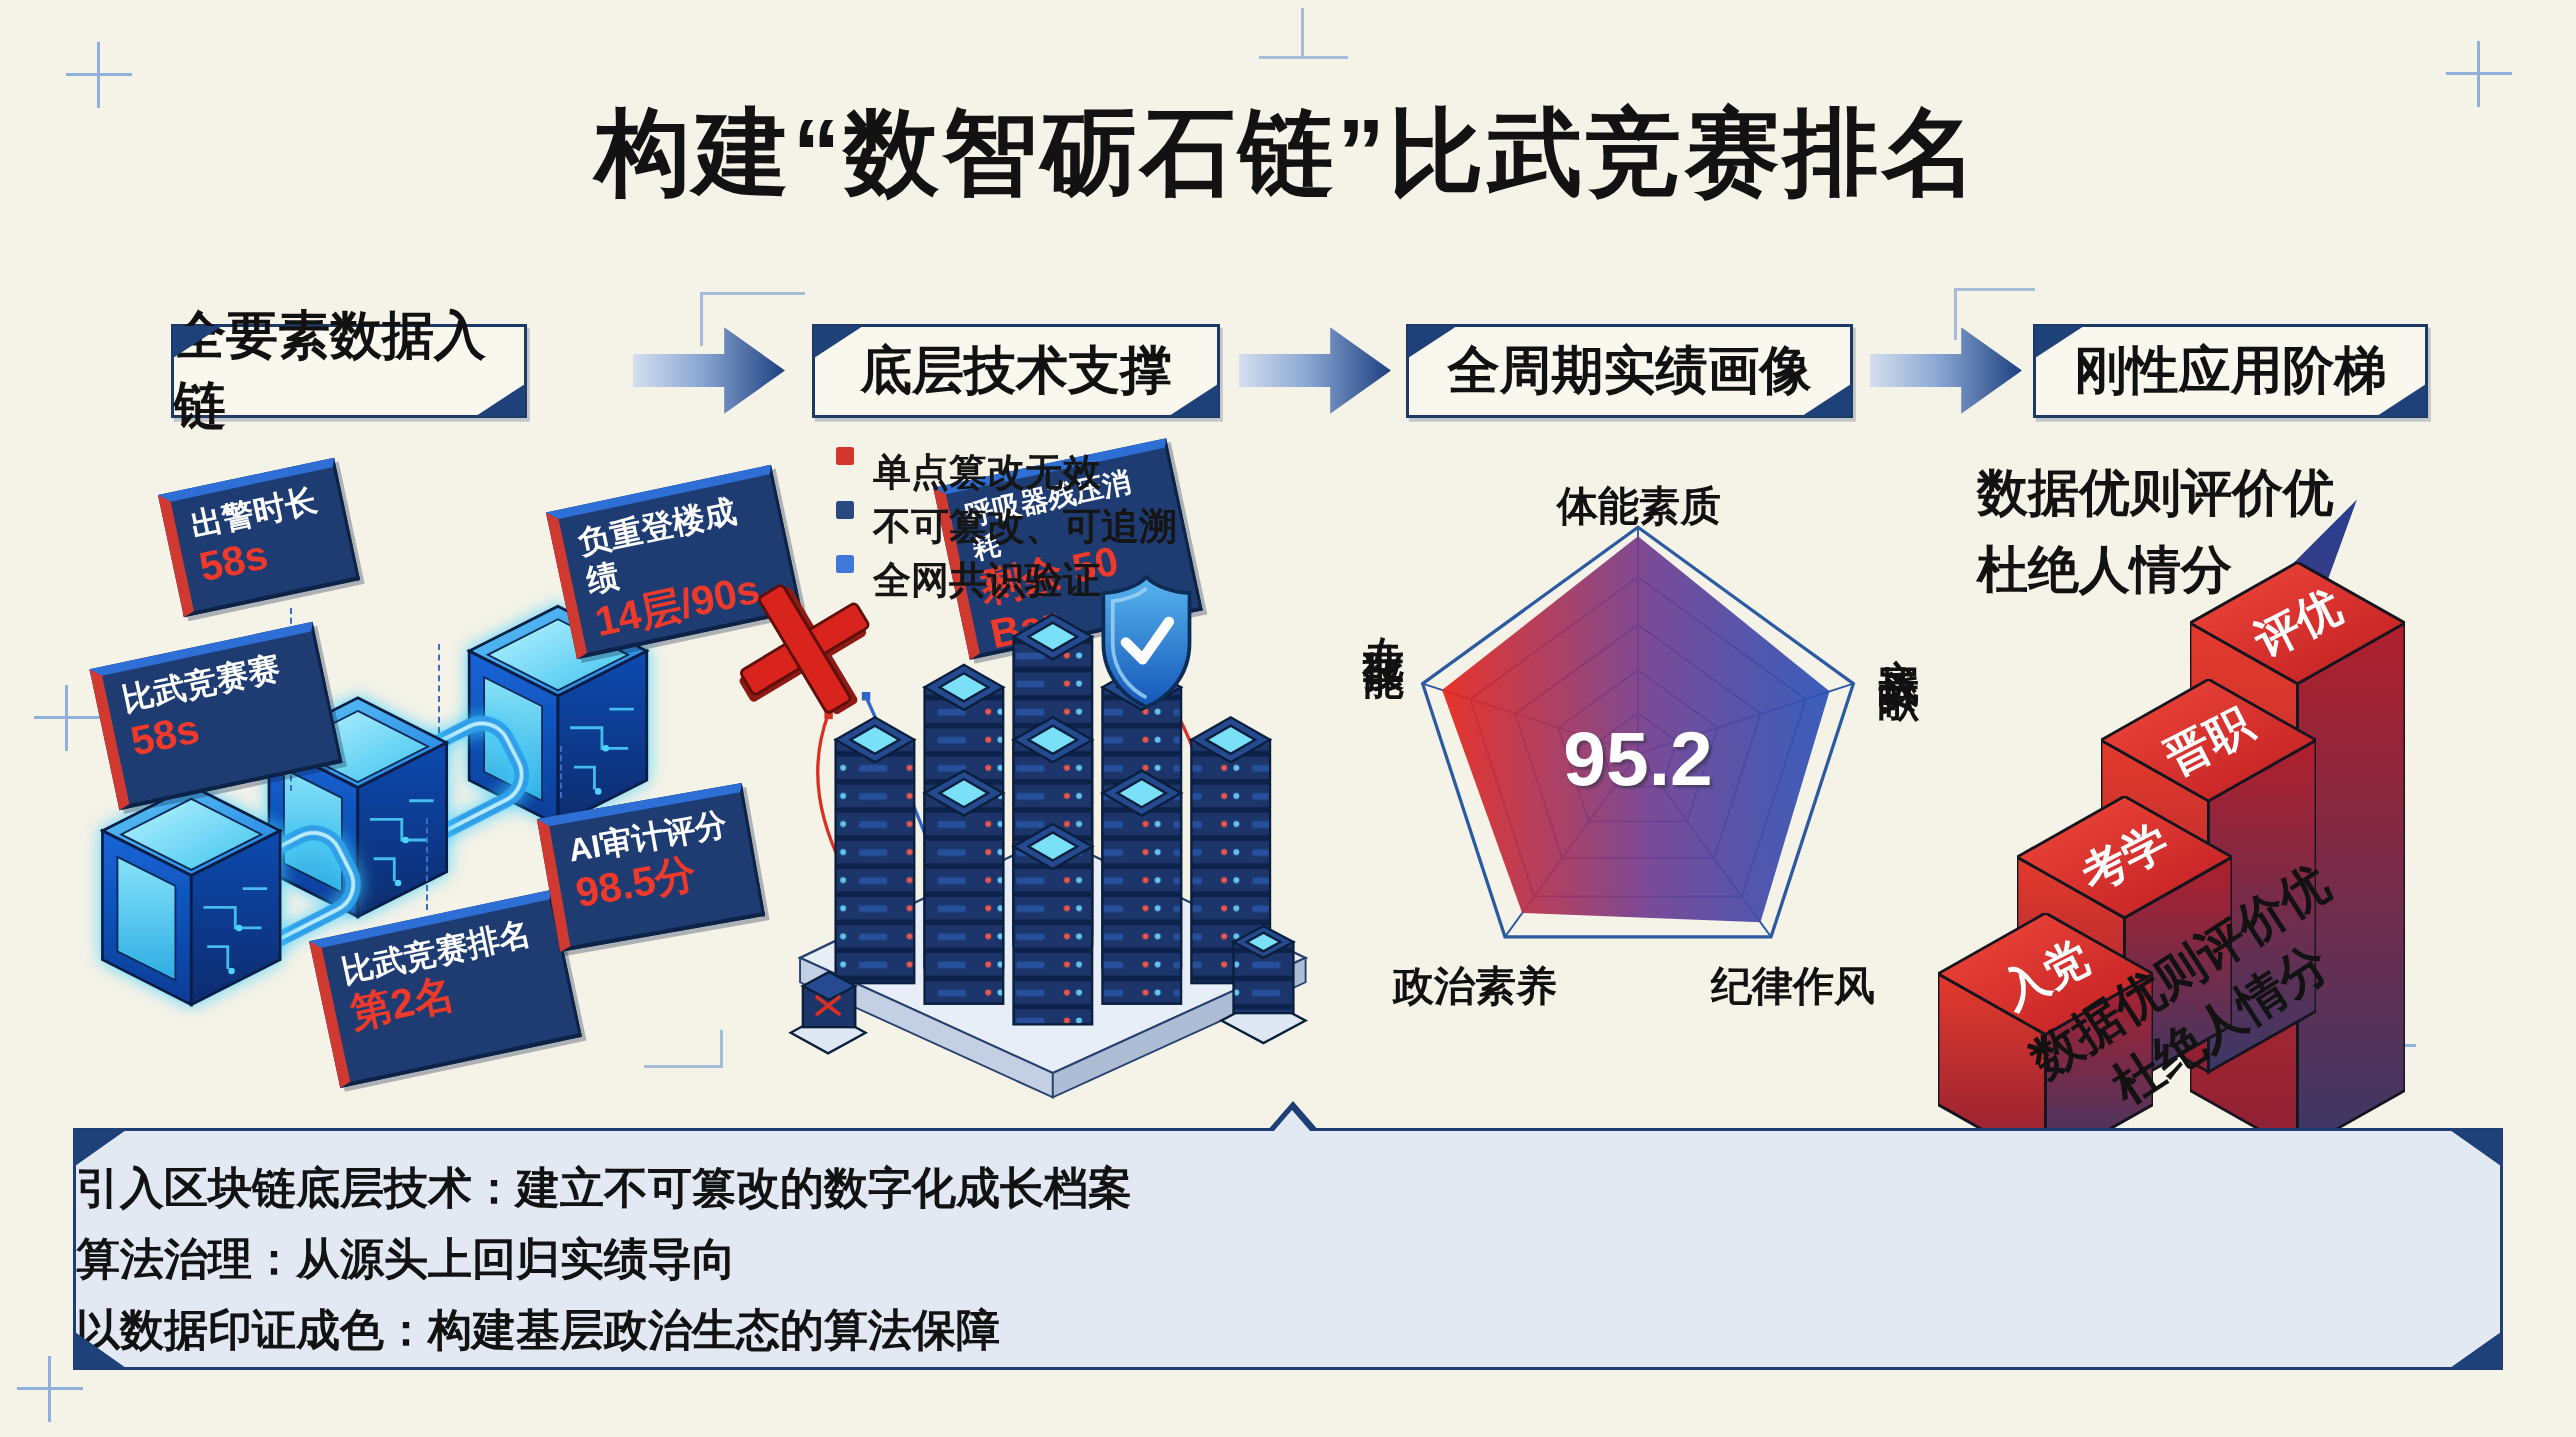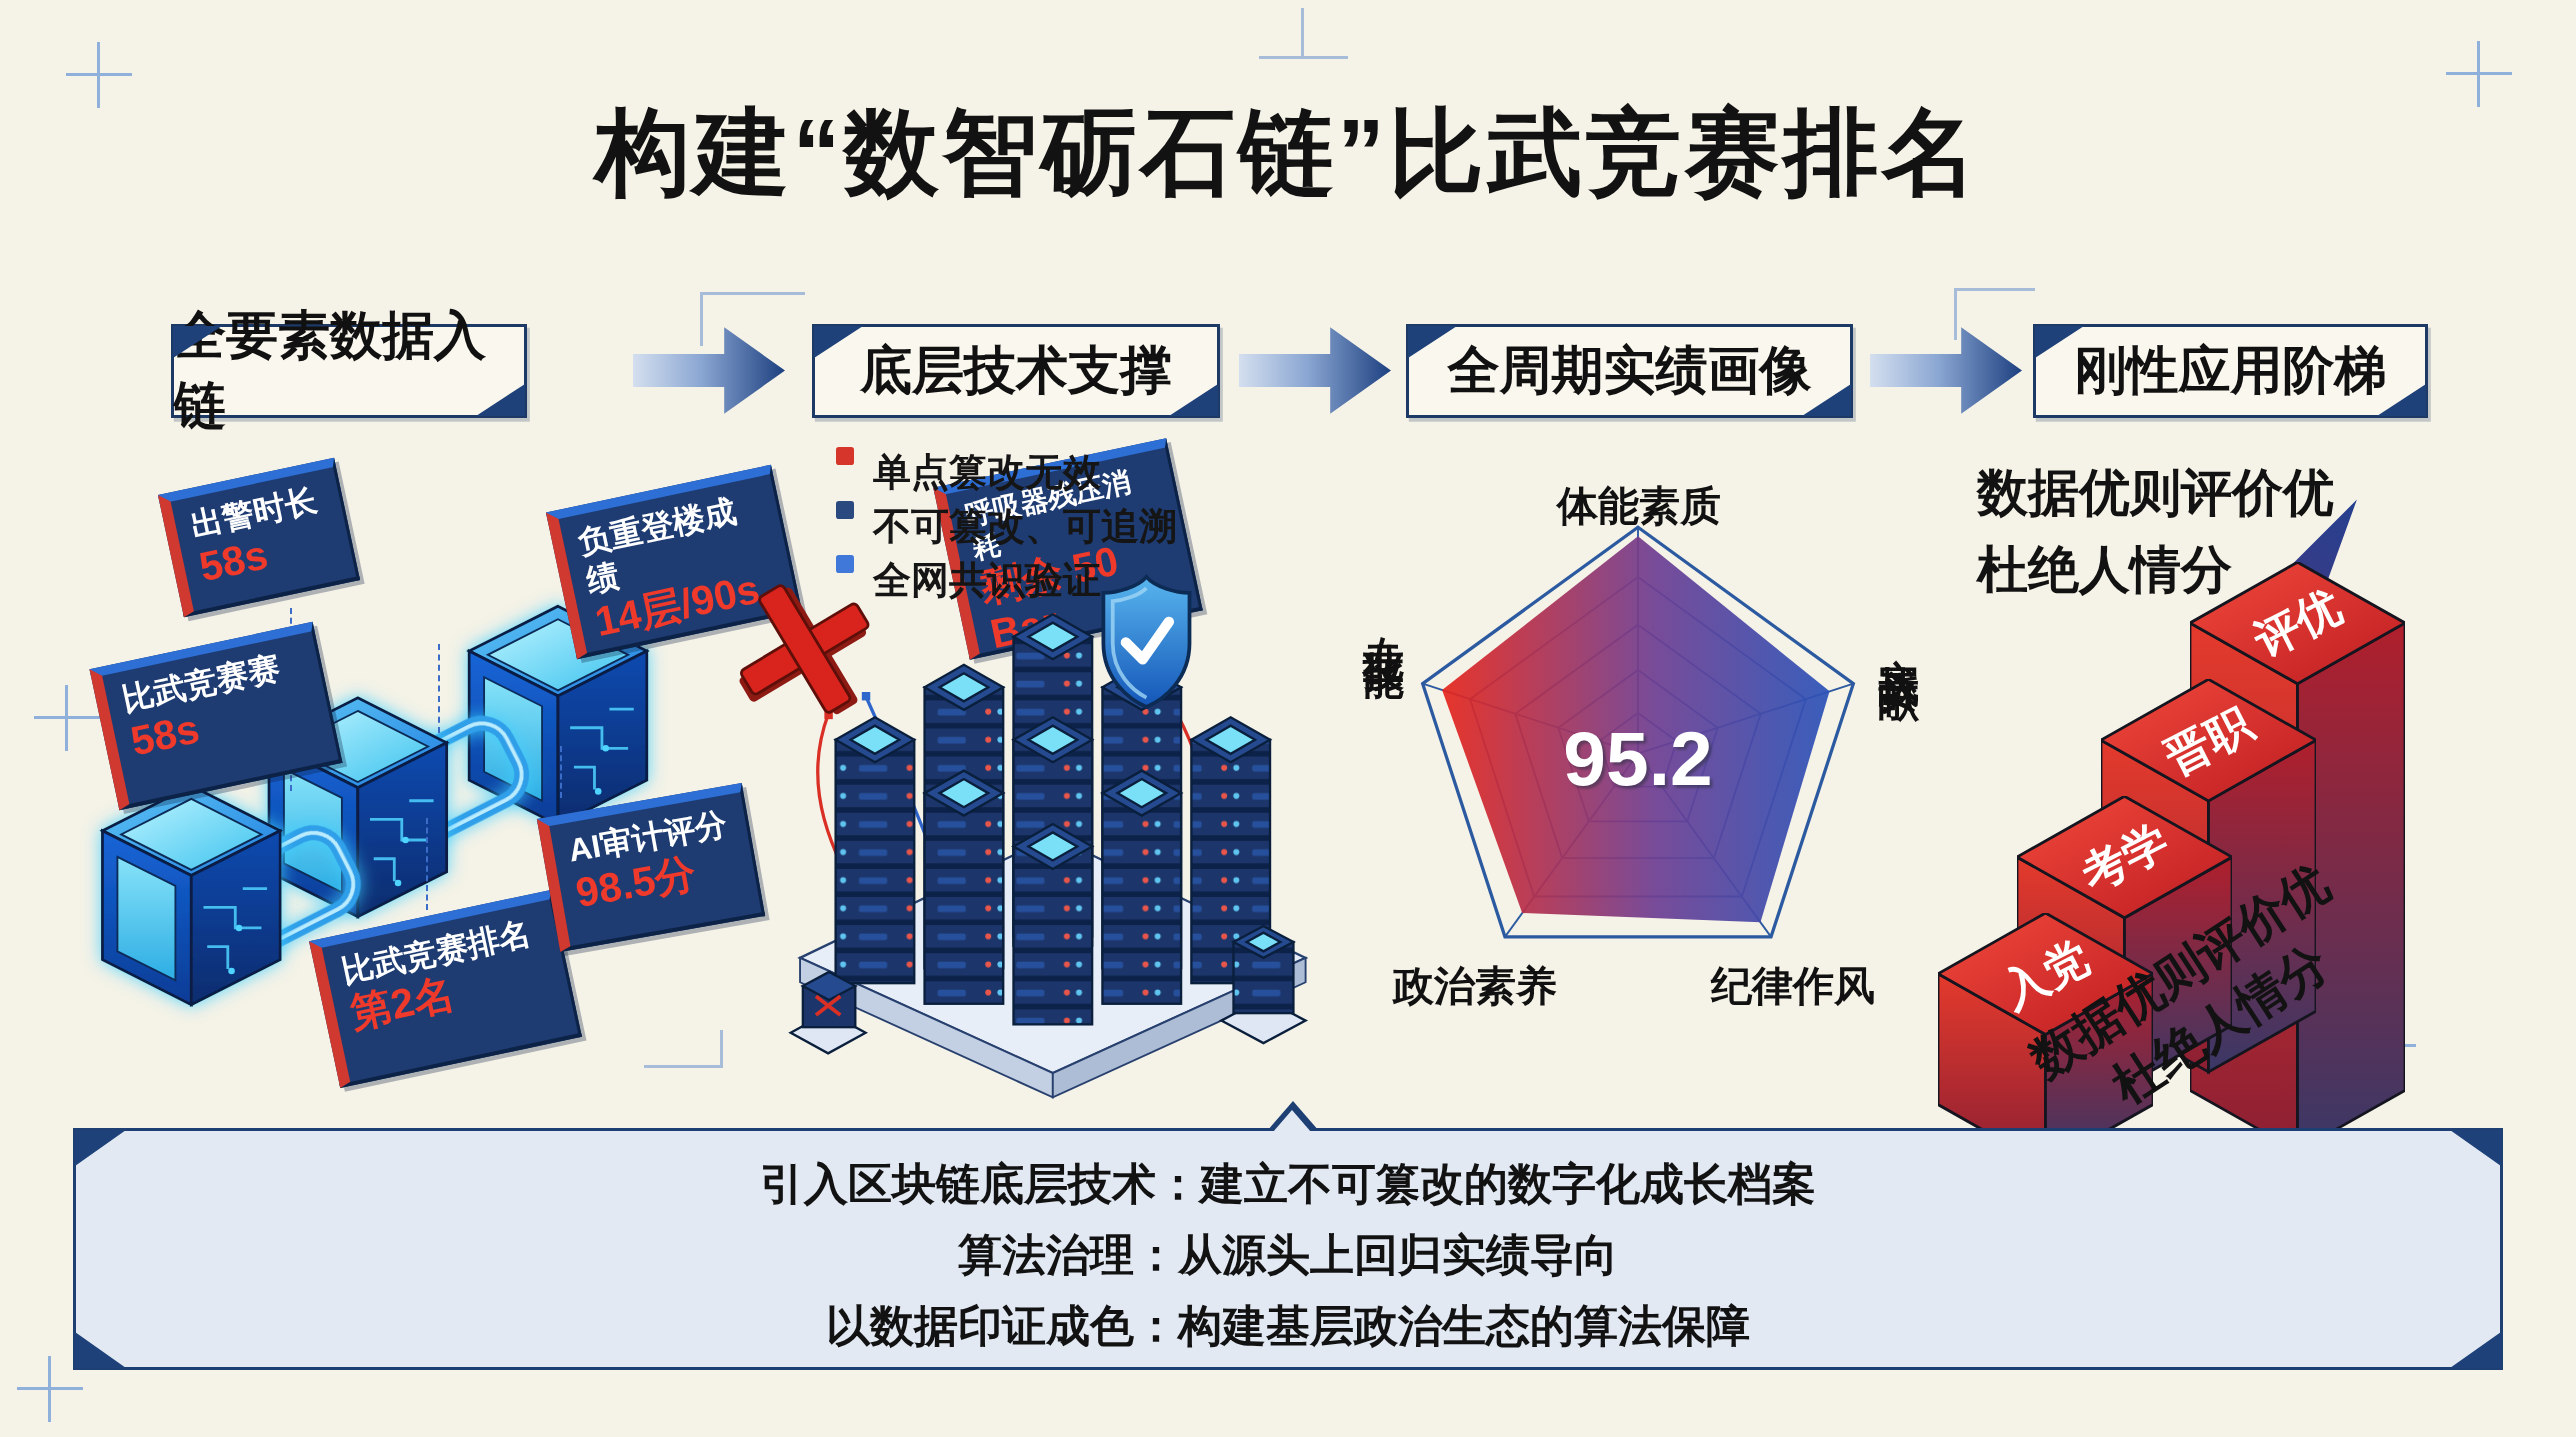--- a/index.html
+++ b/index.html
@@ -75,21 +75,21 @@
           border:3.7px solid #1d3f74;box-sizing:border-box;}
   .footer .cut{position:absolute;width:0;height:0;}
   .cut.tl{left:-0.9px;top:-0.9px;border-top:36px solid #1d4178;border-right:51px solid transparent;}
   .cut.bl{left:-0.9px;bottom:-0.9px;border-bottom:36px solid #1d4178;border-right:51px solid transparent;}
   .cut.tr{right:-0.9px;top:-0.9px;border-top:36px solid #1d4178;border-left:51px solid transparent;}
   .cut.br{right:-0.9px;bottom:-0.9px;border-bottom:36px solid #1d4178;border-left:51px solid transparent;}
   .notch-outer{position:absolute;left:1191px;top:-30px;width:0;height:0;
         border-left:26px solid transparent;border-right:26px solid transparent;border-bottom:30px solid #1d3f74;}
   .notch-inner{position:absolute;left:1197px;top:-21.5px;width:0;height:0;
         border-left:19.7px solid transparent;border-right:19.7px solid transparent;border-bottom:22.5px solid #e2e9f3;}
-  .footer-lines{padding-top:20.6px;text-align:center;font-family:Liberation Mono, monospace;}
+  .footer-lines{padding-top:20.6px;text-align:left;}
   .footer-line{font-size:44px;font-weight:900;line-height:71px;color:#121212;}
 
   svg text{font-family:"Liberation Sans",sans-serif;}
 </style>
 </head>
 <body>
 
 <div class="canvas">
 
   <svg width="0" height="0" style="position:absolute">

